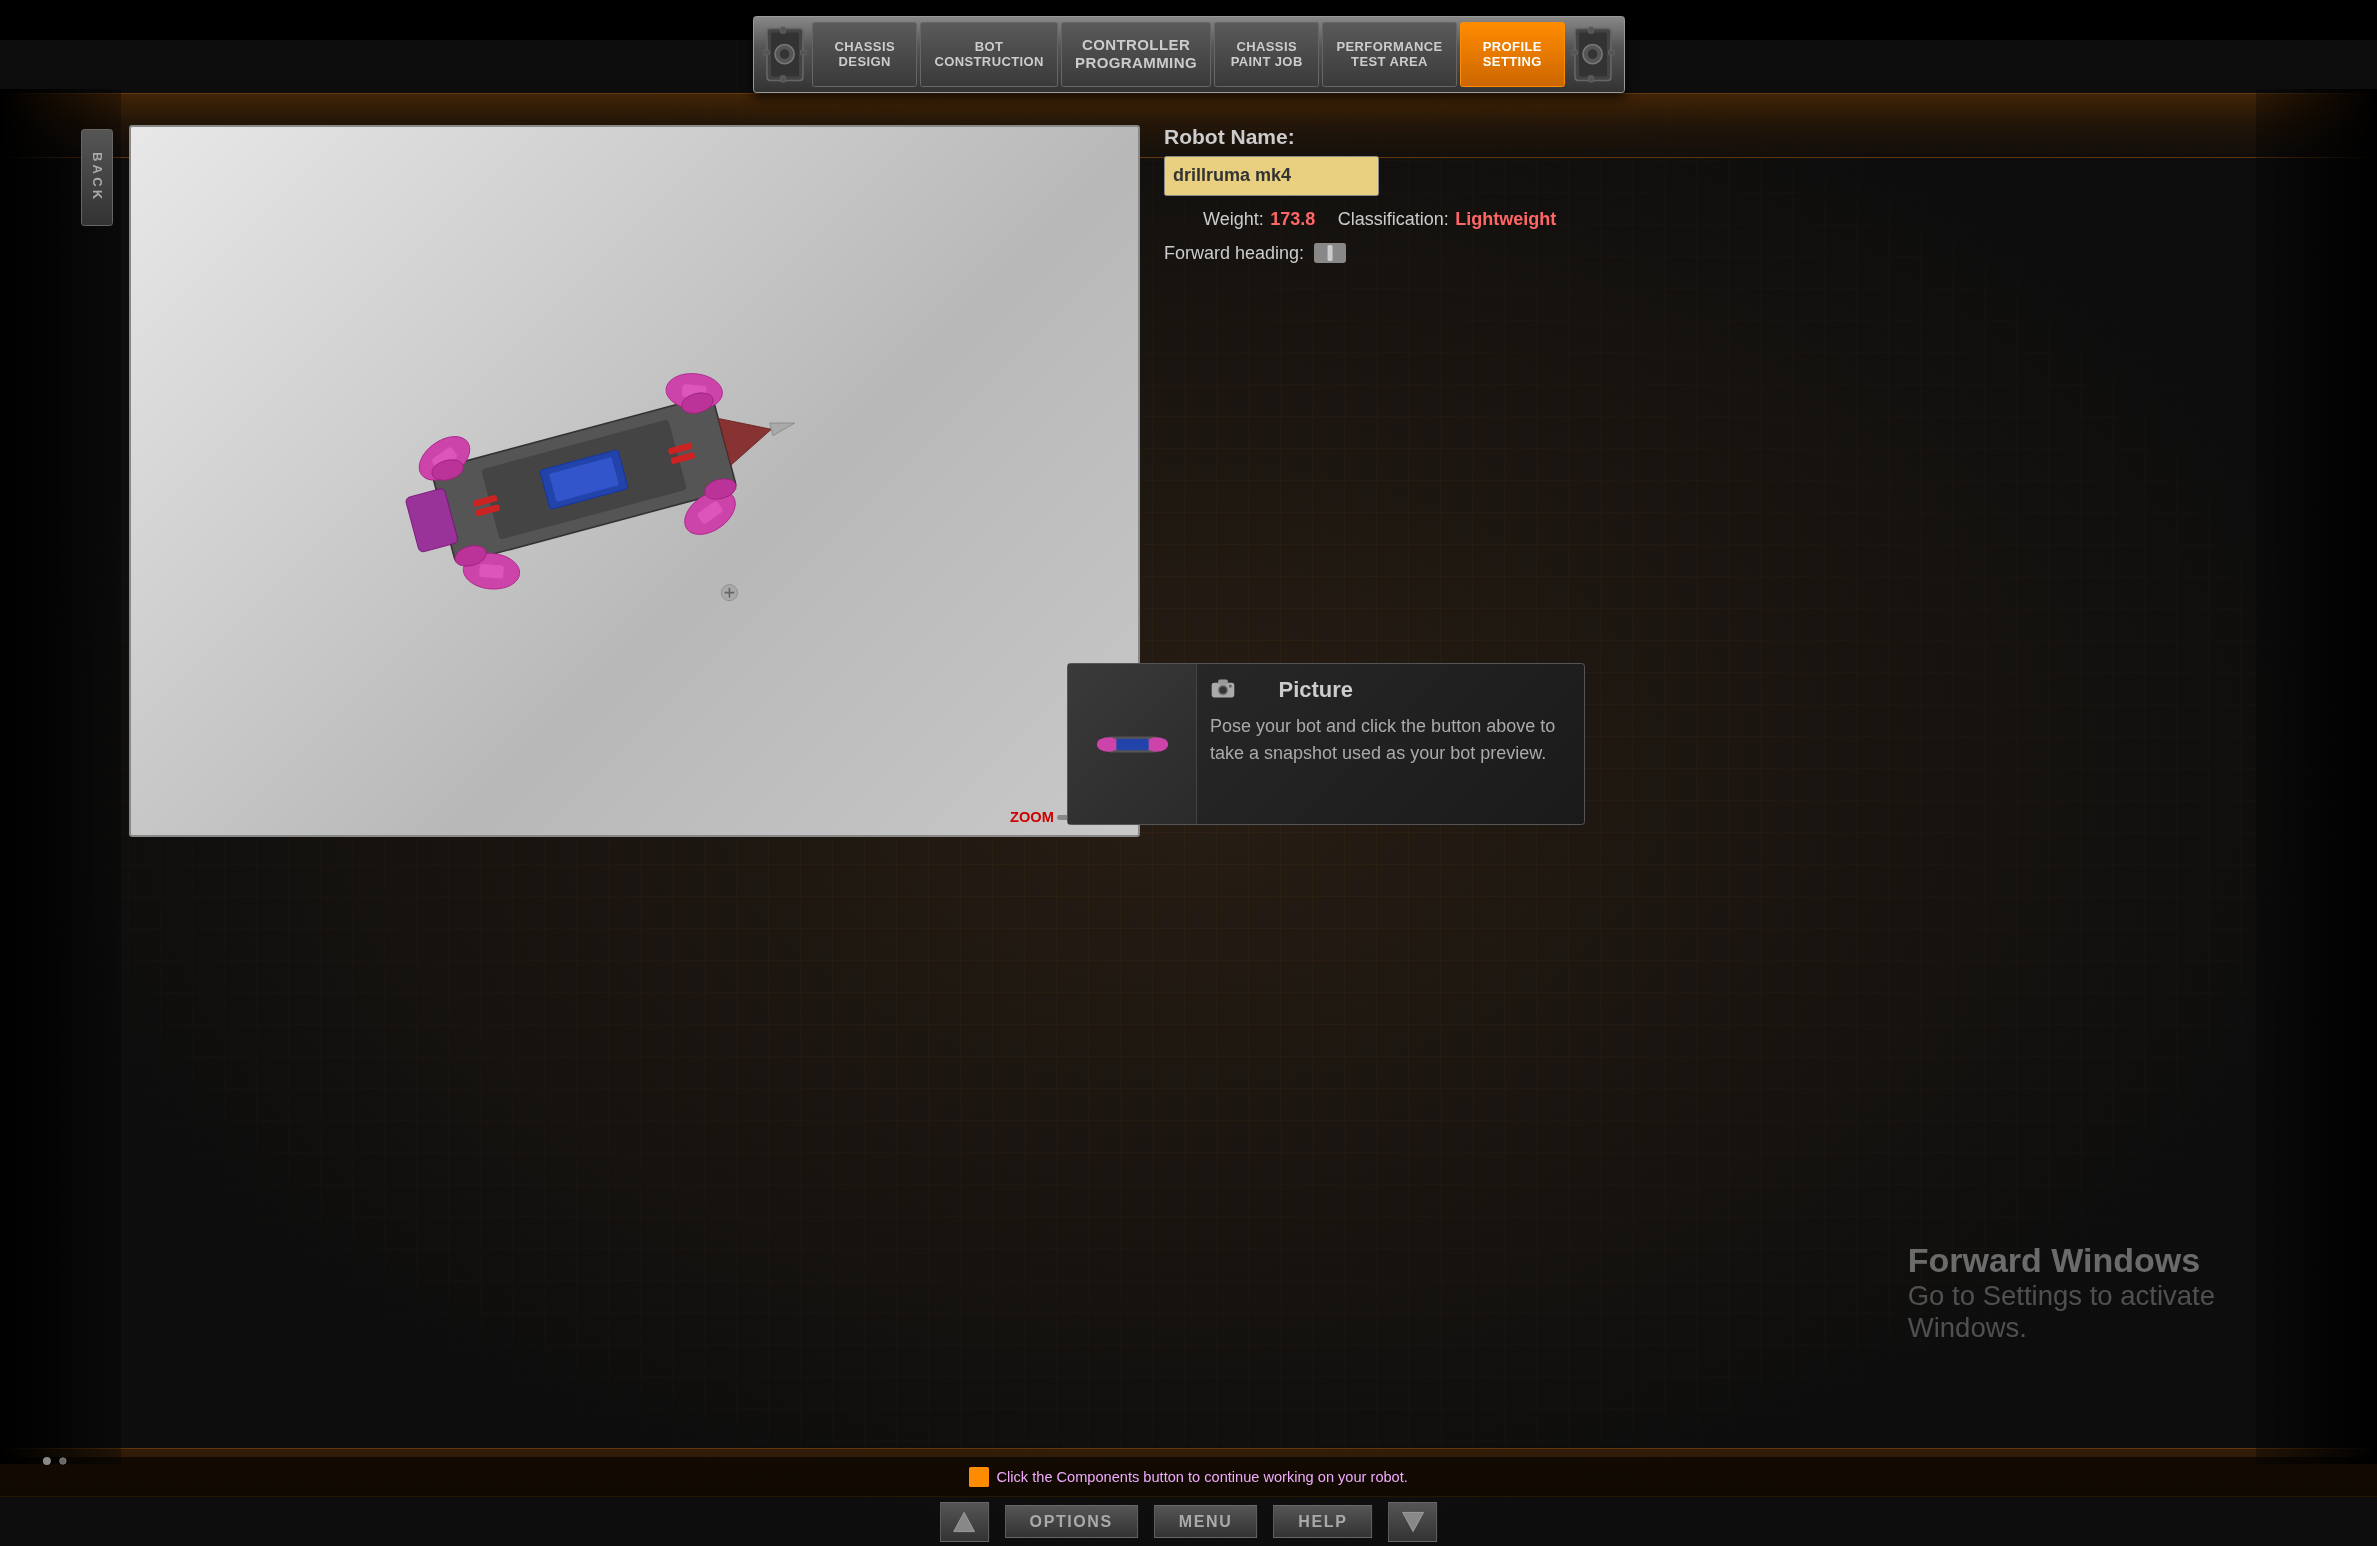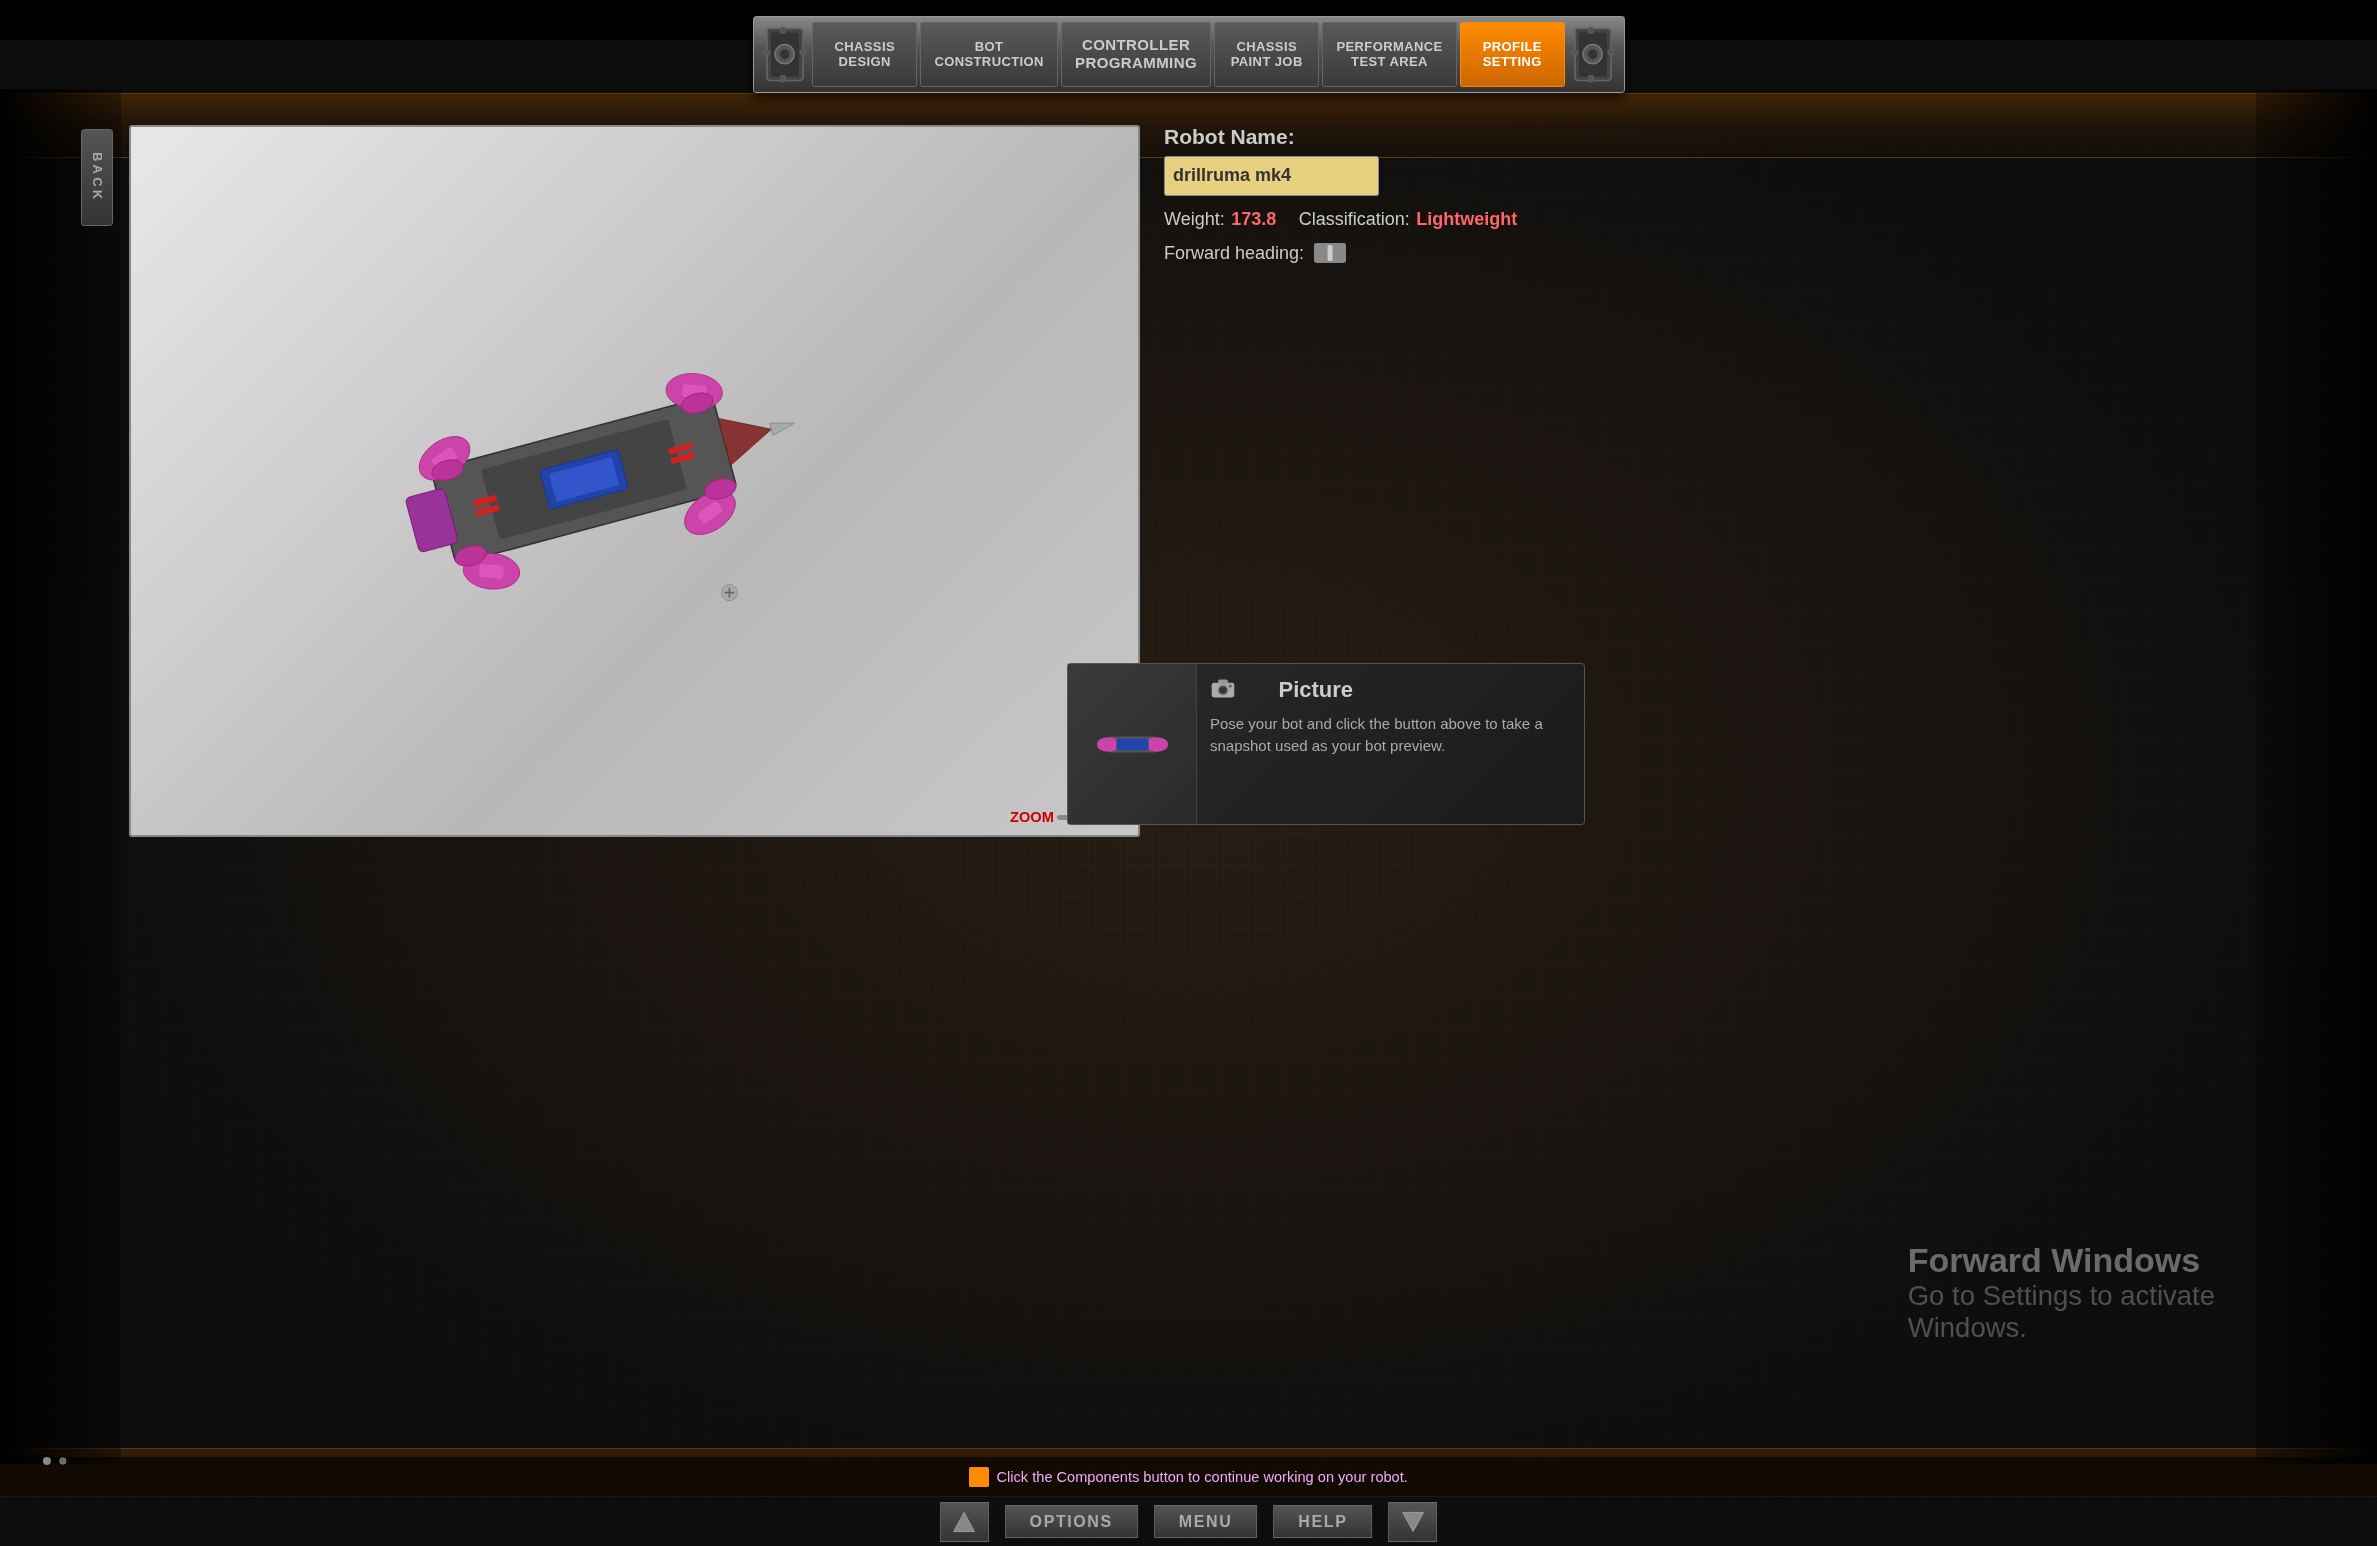--- a/index.html
+++ b/index.html
@@ -236,20 +236,21 @@
     .stats-row {
       display: flex;
       align-items: center;
       gap: 6.5px;
       margin-bottom: 13px;
       font-size: 18px;
     }
 
     .stats-label {
       color: #ccc;
+      margin-left: 39px;
     }
 
     .stats-value-weight {
       color: #ff6666;
       font-weight: bold;
     }
 
     .stats-value-class {
       color: #ff6666;
       font-weight: bold;
@@ -321,21 +322,21 @@
 
     .picture-title {
       color: #ccc;
       font-size: 22px;
       font-weight: bold;
       margin-left: 36px;
     }
 
     .picture-desc {
       color: #aaa;
-      font-size: 15px;
+      font-size: 18px;
       line-height: 1.5;
     }
 
     
     .activate-windows {
       position: absolute;
       bottom: 202px;
       right: 162px;
       z-index: 25;
       text-align: left;

